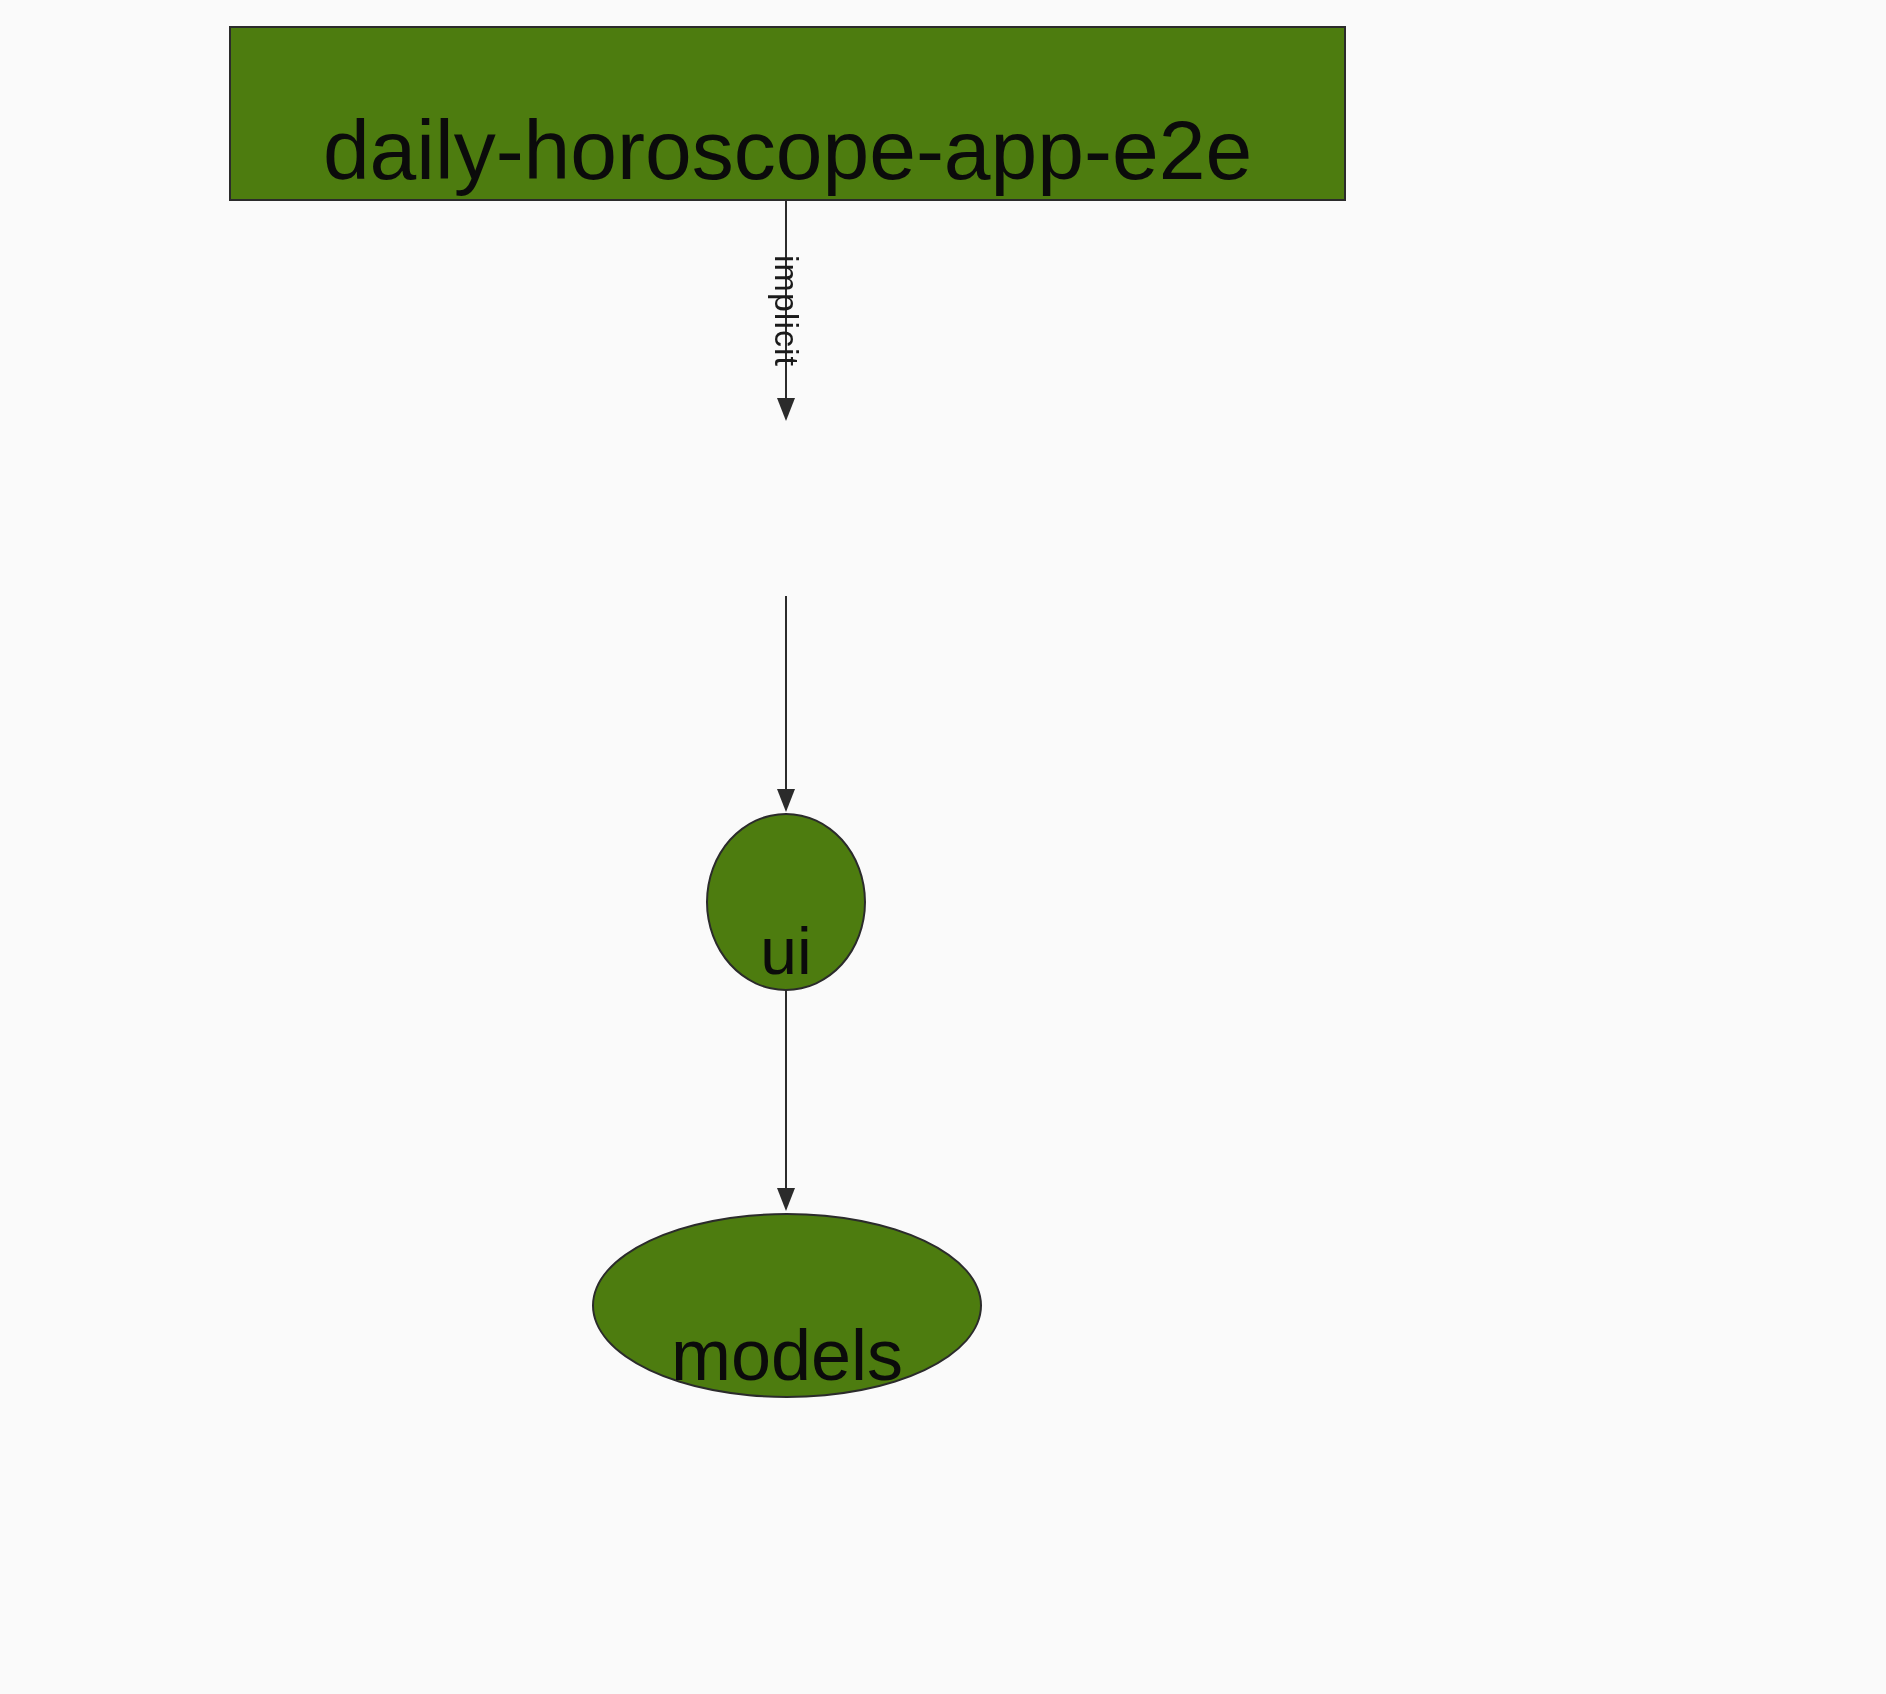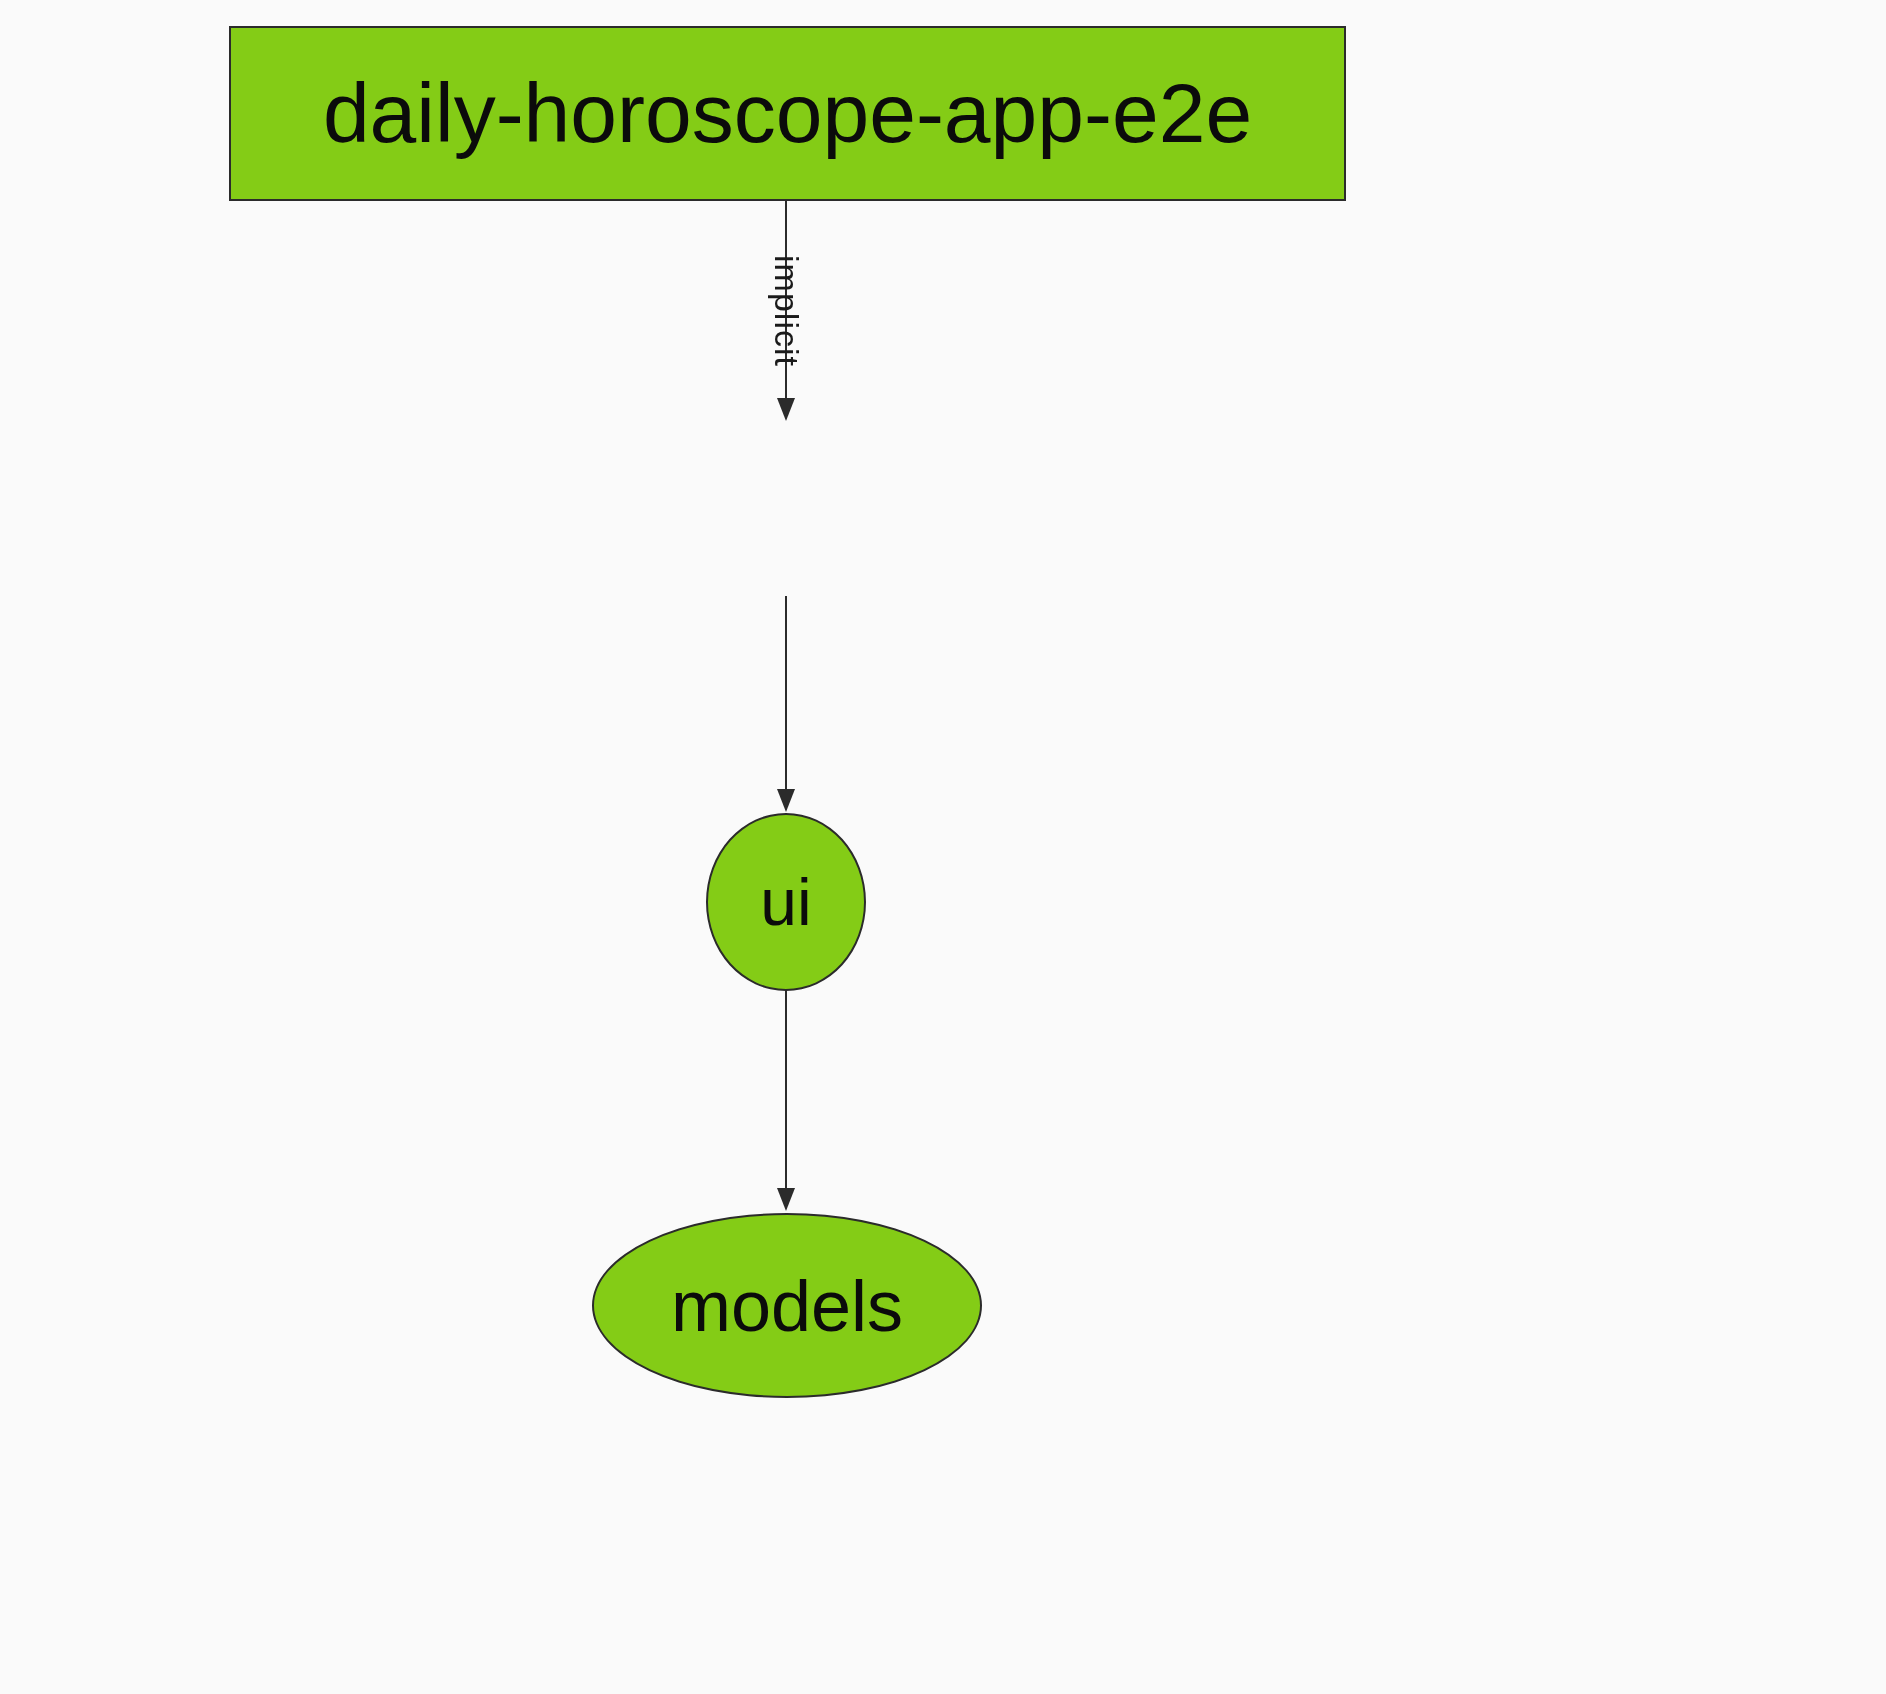--- a/index.html
+++ b/index.html
@@ -27,24 +27,24 @@
   .edges line {
     stroke: #2b2b2b;
     stroke-width: 2;
   }
   .edges polygon {
     fill: #2b2b2b;
   }
   .node {
     position: absolute;
     box-sizing: border-box;
-    background: #84cc16;
+    background: #4d7c0f;
     border: 2px solid #2b2b2b;
     display: flex;
-    align-items: center;
+    align-items: flex-end;
     justify-content: center;
     text-align: center;
     white-space: nowrap;
   }
   .node.rect1 {
     left: 229px; top: 26px;
     width: 1117px; height: 175px;
     font-size: 84px;
   }
   .node.rect2 {

